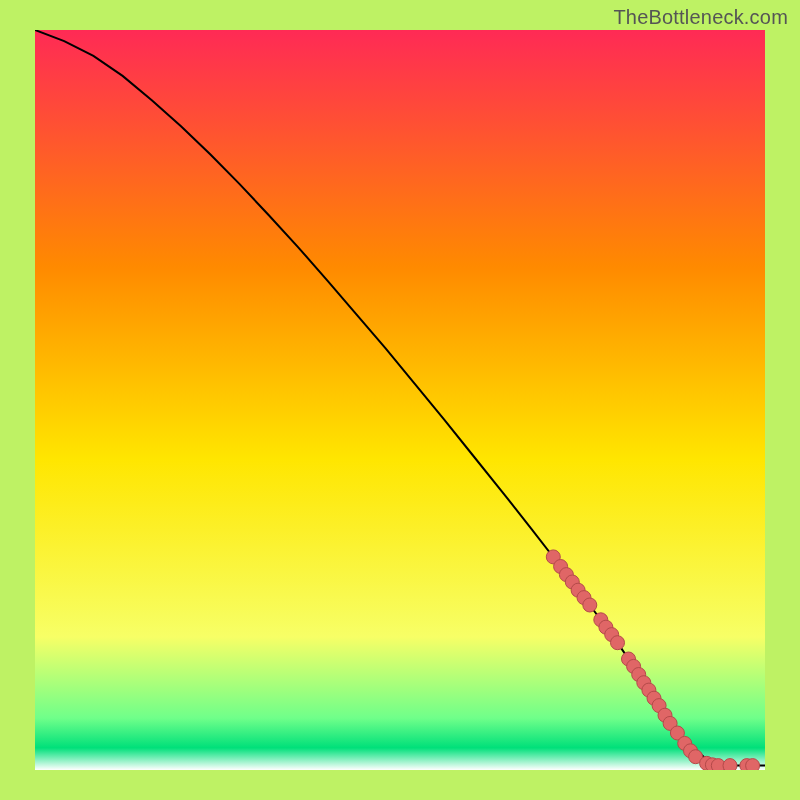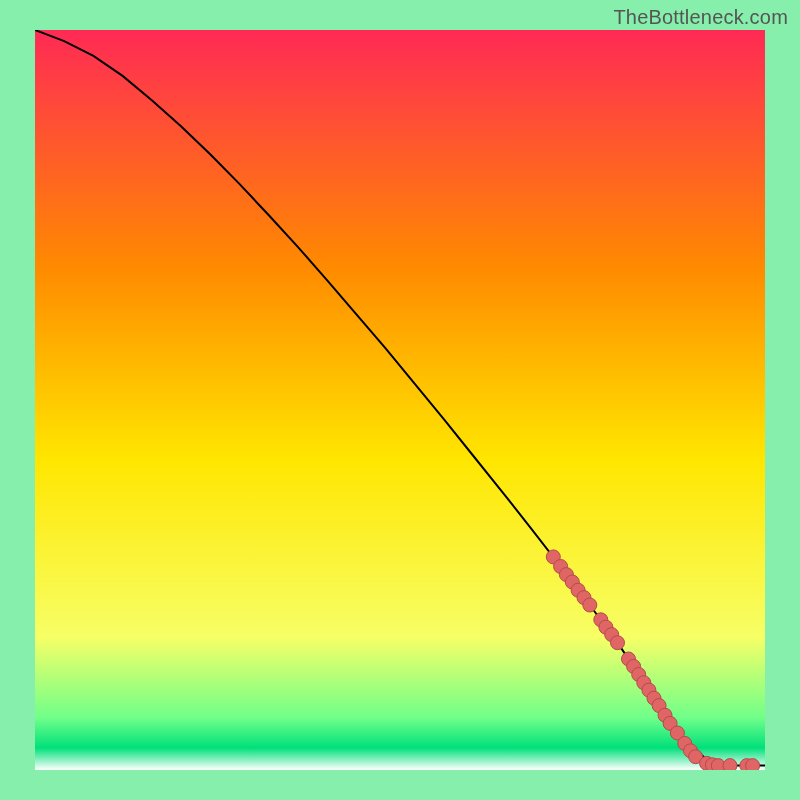--- a/index.html
+++ b/index.html
@@ -8,21 +8,21 @@
     width: 800px;
     height: 800px;
     background: #000;
     font-family: Arial, Helvetica, sans-serif;
     overflow: hidden;
   }
   .stage {
     position: relative;
     width: 800px;
     height: 800px;
-    background: #86efac;
+    background: #bef264;
   }
   .watermark {
     position: absolute;
     top: 6px;
     right: 12px;
     color: #555;
     font-size: 20px;
     font-weight: 500;
     letter-spacing: 0.2px;
     z-index: 20;

